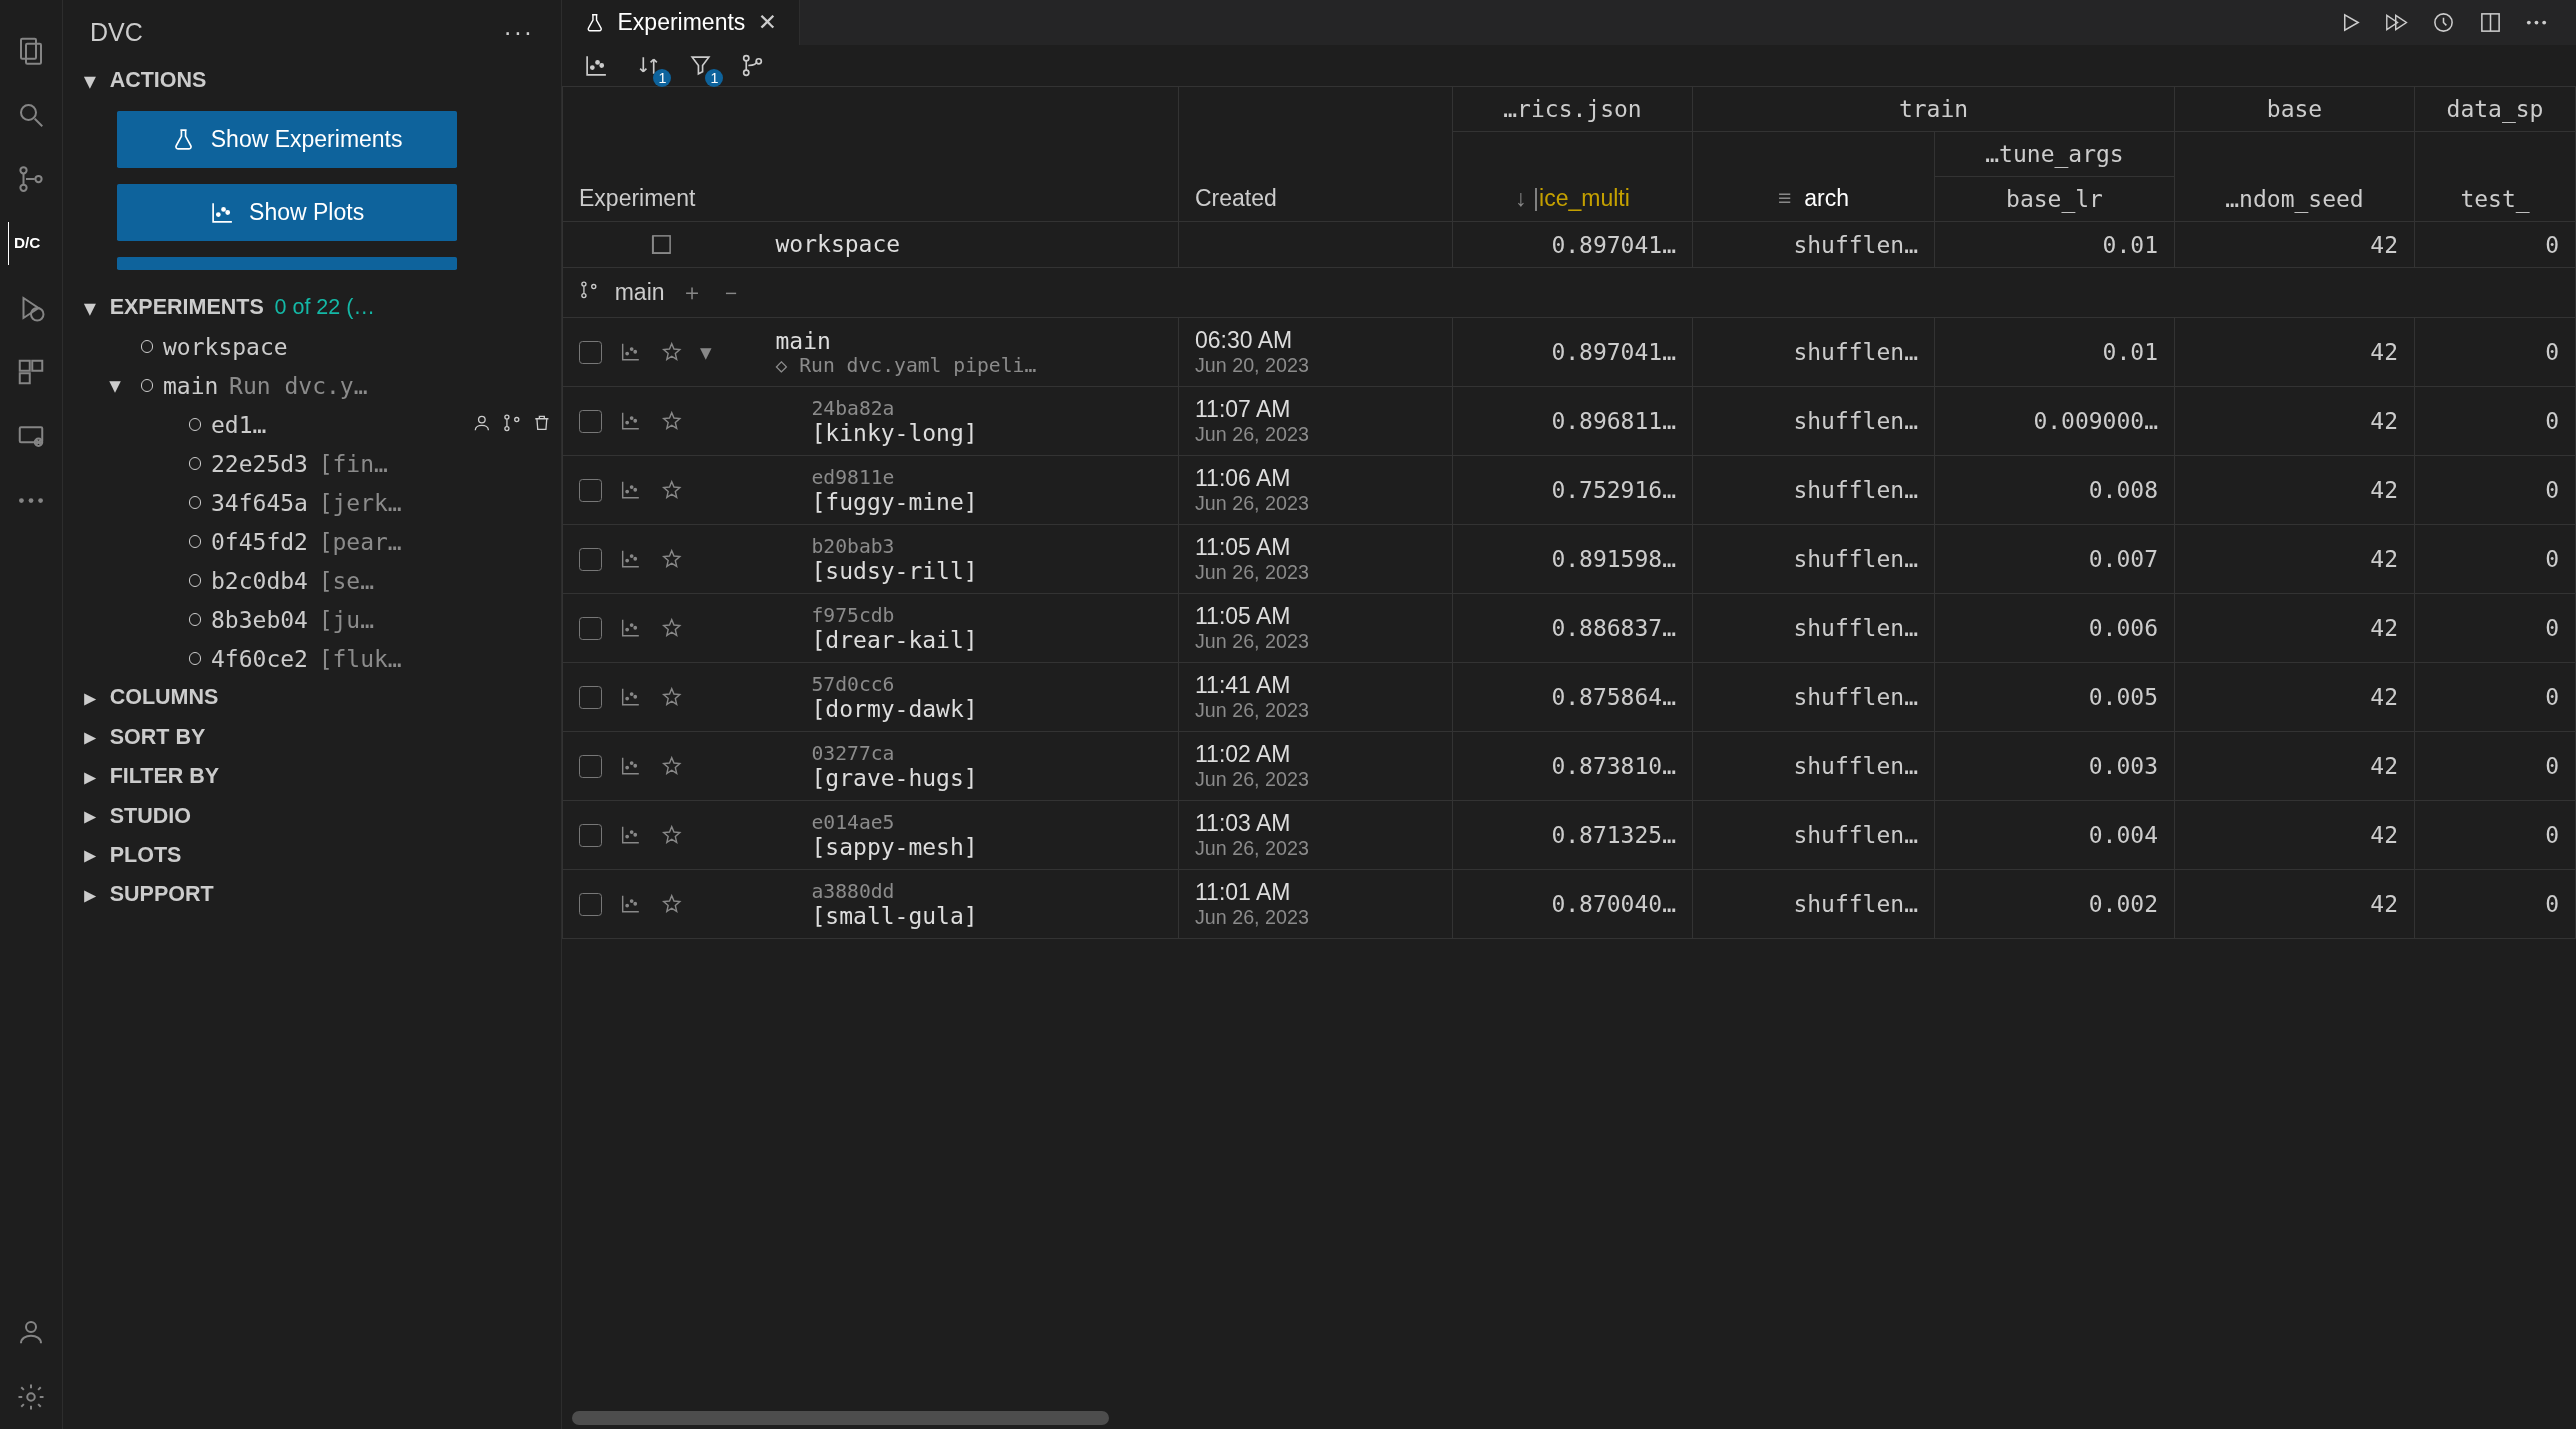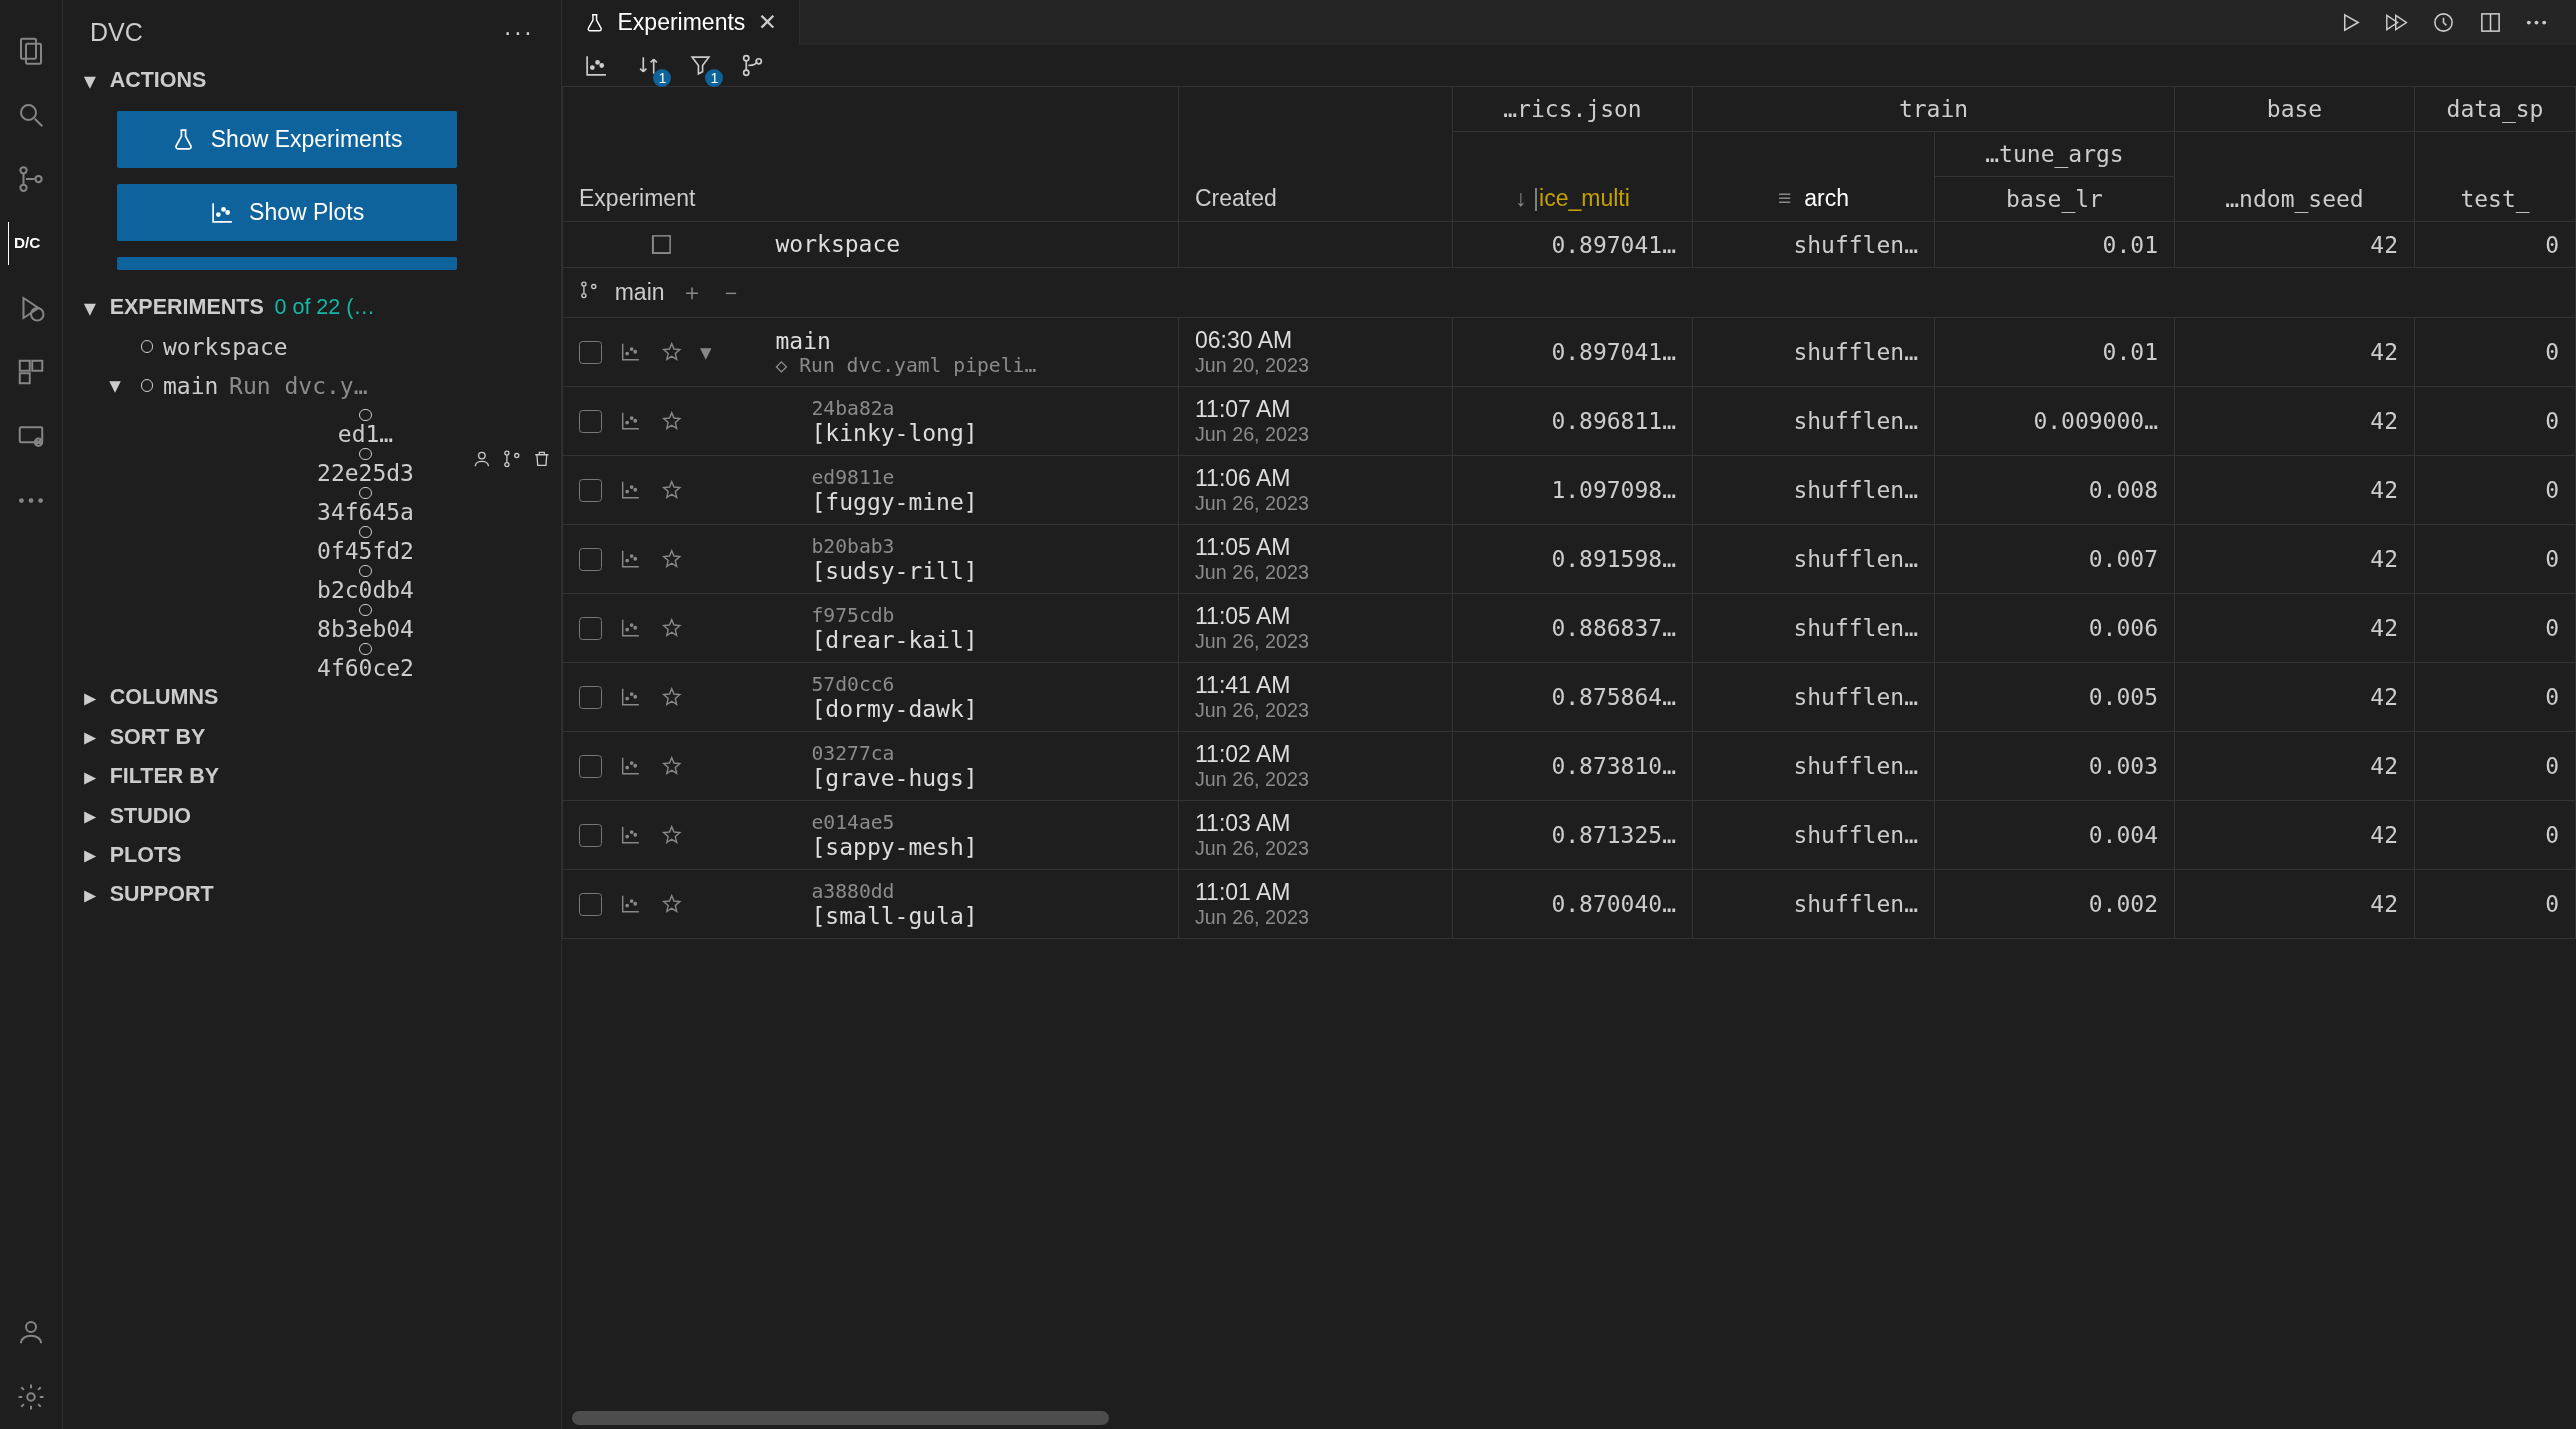--- a/index.html
+++ b/index.html
@@ -25,21 +25,21 @@
 .btn-primary { background: #0e639c; color: #ffffff; border: none; width: 340px; height: 57px; font-size: 23px; display: flex; align-items: center; justify-content: center; margin-bottom: 16px; cursor: pointer; border-radius: 1.8px; }
 .btn-primary svg, .btn-primary .icon { margin-right: 14.3px; }
 
 .tree-row { display: flex; align-items: center; padding: 3.6px 9px 3.6px 36px; font-size: 23px; cursor: pointer; height: 39px; }
 .tree-row .chev { width: 32px; display: inline-flex; align-items: center; justify-content: center; color: #cccccc; }
 .tree-row .bullet { width: 32px; display: inline-flex; align-items: center; justify-content: center; }
 .tree-row .circle { width: 12.5px; height: 12.5px; border: 1.8px solid #cccccc; border-radius: 50%; }
 .tree-row .label { flex: 0 0 auto; font-family: "SF Mono", Monaco, Menlo, Consolas, monospace; }
 .tree-row .sub { color: #8b8b8b; margin-left: 10.7px; white-space: nowrap; overflow: hidden; text-overflow: ellipsis; font-family: "SF Mono", Monaco, Menlo, Consolas, monospace; }
 .tree-row .row-actions { margin-left: auto; display: flex; gap: 10.7px; color: #cccccc; }
-.tree-grandchild { padding-left: 116px; flex-direction: column; }
+.tree-grandchild { padding-left: 116px; }
 
 
 .main { flex: 1; background: #1e1e1e; display: flex; flex-direction: column; }
 .tab-bar { height: 45px; background: #252526; display: flex; align-items: stretch; }
 .tab { display: flex; align-items: center; padding: 0 21.5px; background: #1e1e1e; border-right: 0.9px solid #2d2d2d; font-size: 23px; color: #ffffff; gap: 12.5px; }
 .tab .close { color: #cccccc; }
 .tab-actions { margin-left: auto; display: flex; align-items: center; gap: 21.5px; padding: 0 27px; color: #cccccc; }
 .tab-actions .ico { width: 25px; height: 25px; display: inline-flex; align-items: center; justify-content: center; }
 
 .toolbar-strip { height: 41px; display: flex; align-items: center; padding: 0 16px; gap: 16px; }
@@ -525,21 +525,21 @@
                 <span class="exp-hash">ed9811e</span>
                 <span class="exp-title">[fuggy-mine]</span>
               </div>
             </td>
             <td>
               <div class="created-stack">
                 <span class="created-time">11:06 AM</span>
                 <span class="created-date">Jun 26, 2023</span>
               </div>
             </td>
-            <td class="num">1.097098…</td>
+            <td class="num">0.752916…</td>
             <td class="num">shufflen…</td>
             <td class="num">0.008</td>
             <td class="num">42</td>
             <td class="num">0</td>
           </tr>
           <tr>
             <td class="controls">
               <div class="controls-inner">
                 <span class="chk"></span>
                 <span class="plot-ico">

